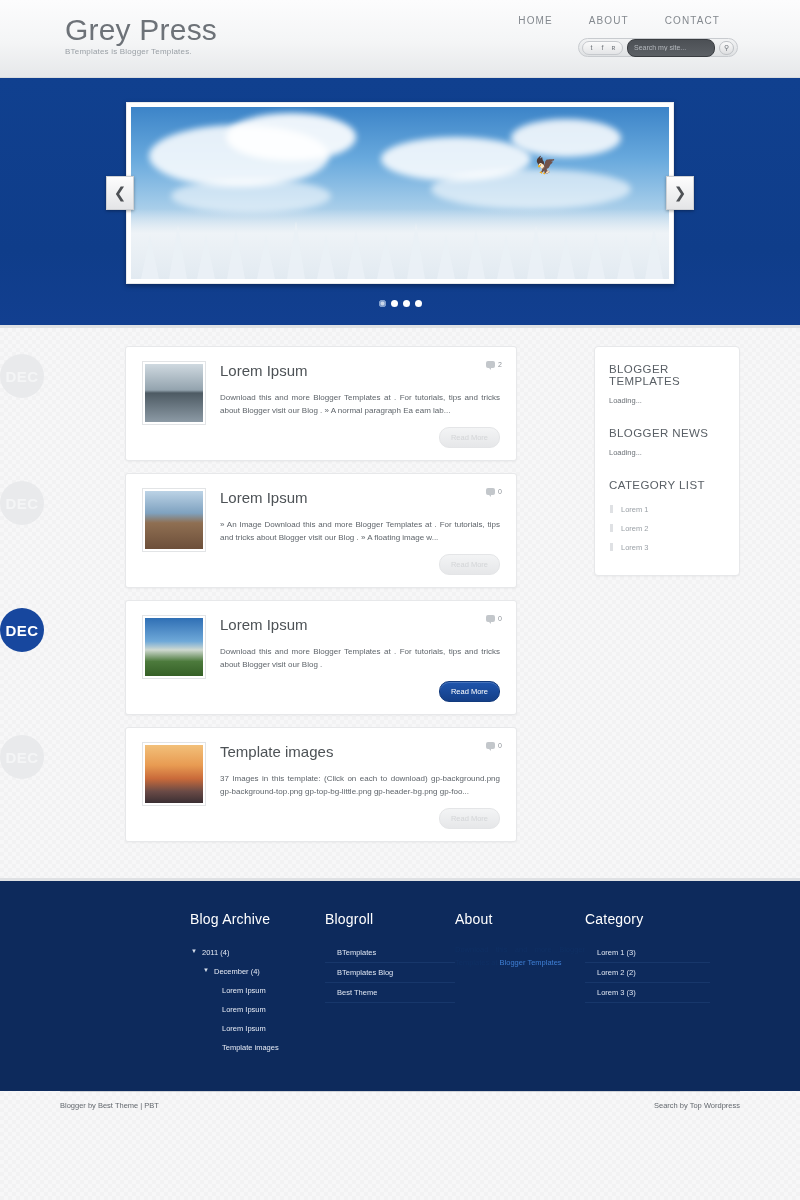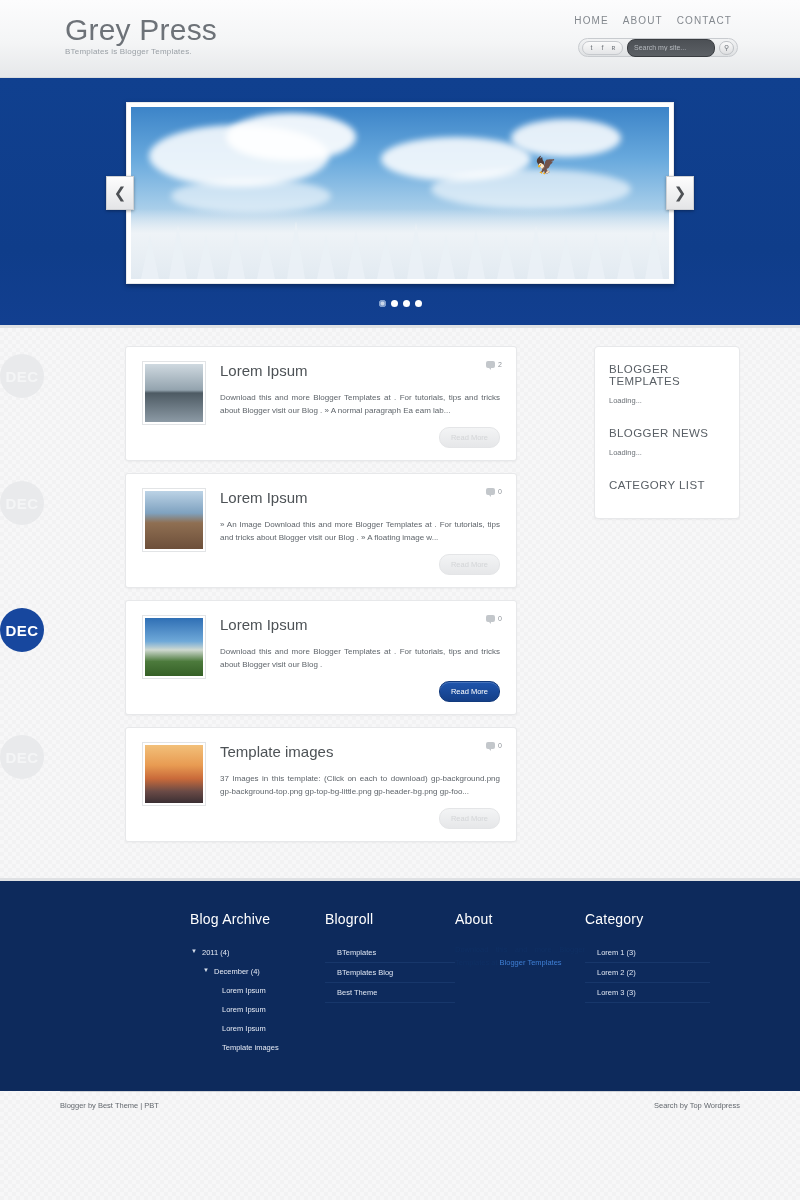--- a/index.html
+++ b/index.html
@@ -24,21 +24,21 @@
     border-bottom: 1px solid #d9dcdf;
     position: relative;
   }
   .brand { position: absolute; left: 5px; top: 13px; }
   .brand-title {
     font-size: 30px; font-weight: 400; color: #6d7278; letter-spacing: .2px;
     line-height: 34px;
   }
   .brand-tagline { font-size: 8px; color: #9aa0a6; letter-spacing: .2px; }
 
-  .topnav { position: absolute; right: 8px; top: 15px; display: flex; gap: 14px; text-align: right; }
+  .topnav { position: absolute; right: 20px; top: 15px; display: flex; gap: 36px; text-align: right; }
   .topnav a {
     font-size: 10px; color: #83888e; text-decoration: none; letter-spacing: 1.1px;
   }
   .searchbar {
     position: absolute; right: 2px; top: 38px;
     display: flex; align-items: center; gap: 4px;
     background: linear-gradient(to bottom,#f2f3f4,#dfe1e3);
     border: 1px solid #c8cbcf; border-radius: 11px;
     padding: 2px 3px; height: 19px;
   }
@@ -384,20 +384,25 @@
       <div class="sb-block">
         <div class="sb-title">BLOGGER TEMPLATES</div>
         <div class="sb-loading">Loading...</div>
       </div>
       <div class="sb-block">
         <div class="sb-title">BLOGGER NEWS</div>
         <div class="sb-loading">Loading...</div>
       </div>
       <div class="sb-block">
         <div class="sb-title">CATEGORY LIST</div>
+        <ul class="sb-list">
+          <li>Lorem 1</li>
+          <li>Lorem 2</li>
+          <li>Lorem 3</li>
+        </ul>
       </div>
     </aside>
   </div>
 </div>
 
 <footer class="footer">
   <div class="inner">
     <div class="footer-cols">
       <div class="fcol c-archive">
         <h3>Blog Archive</h3>

